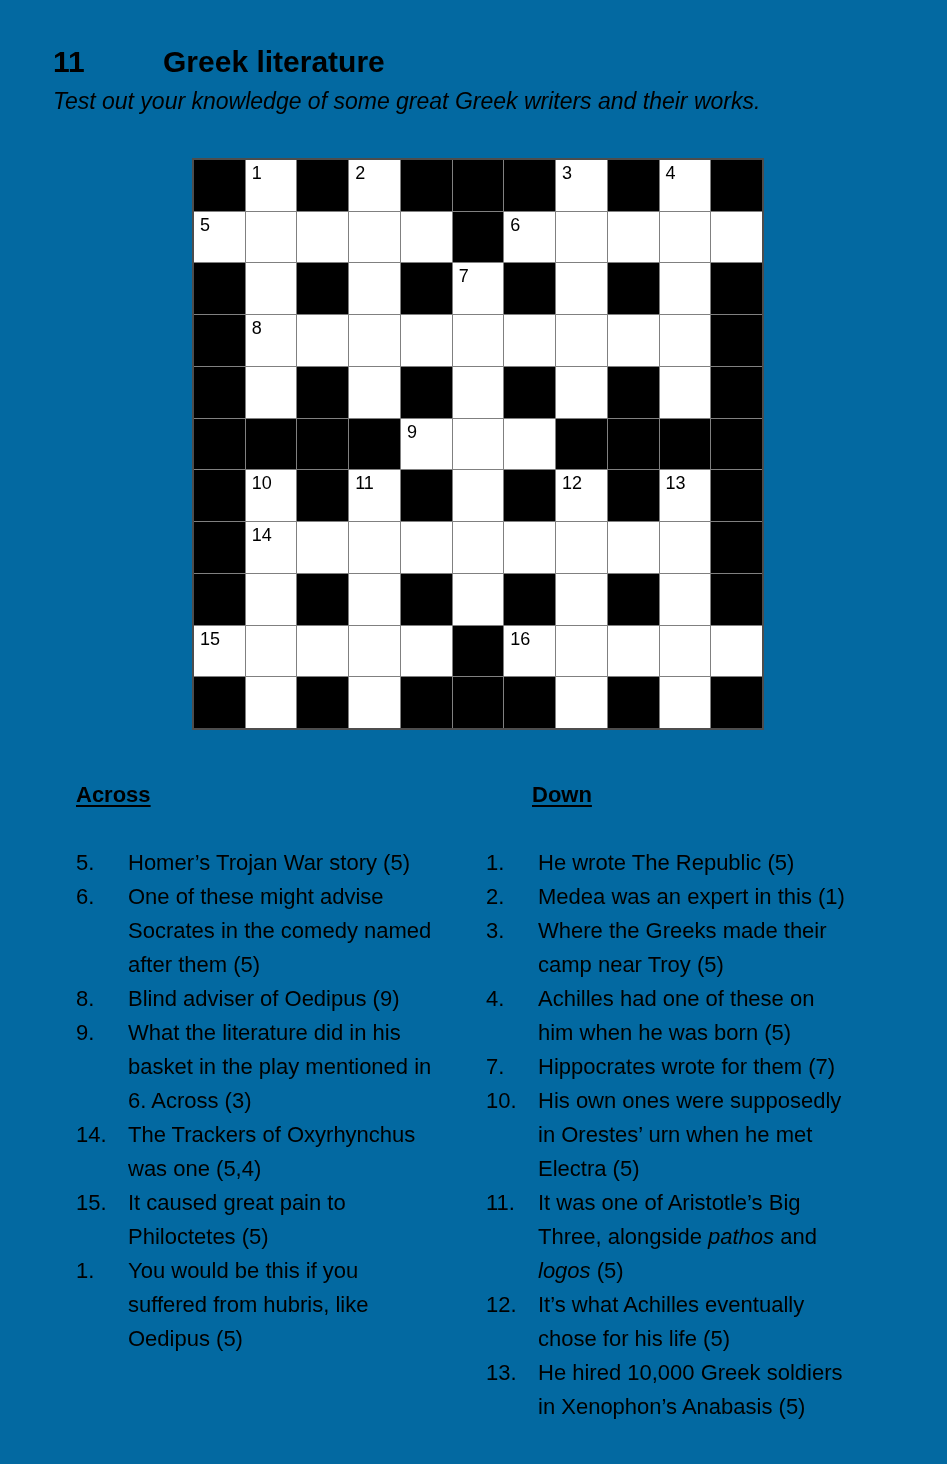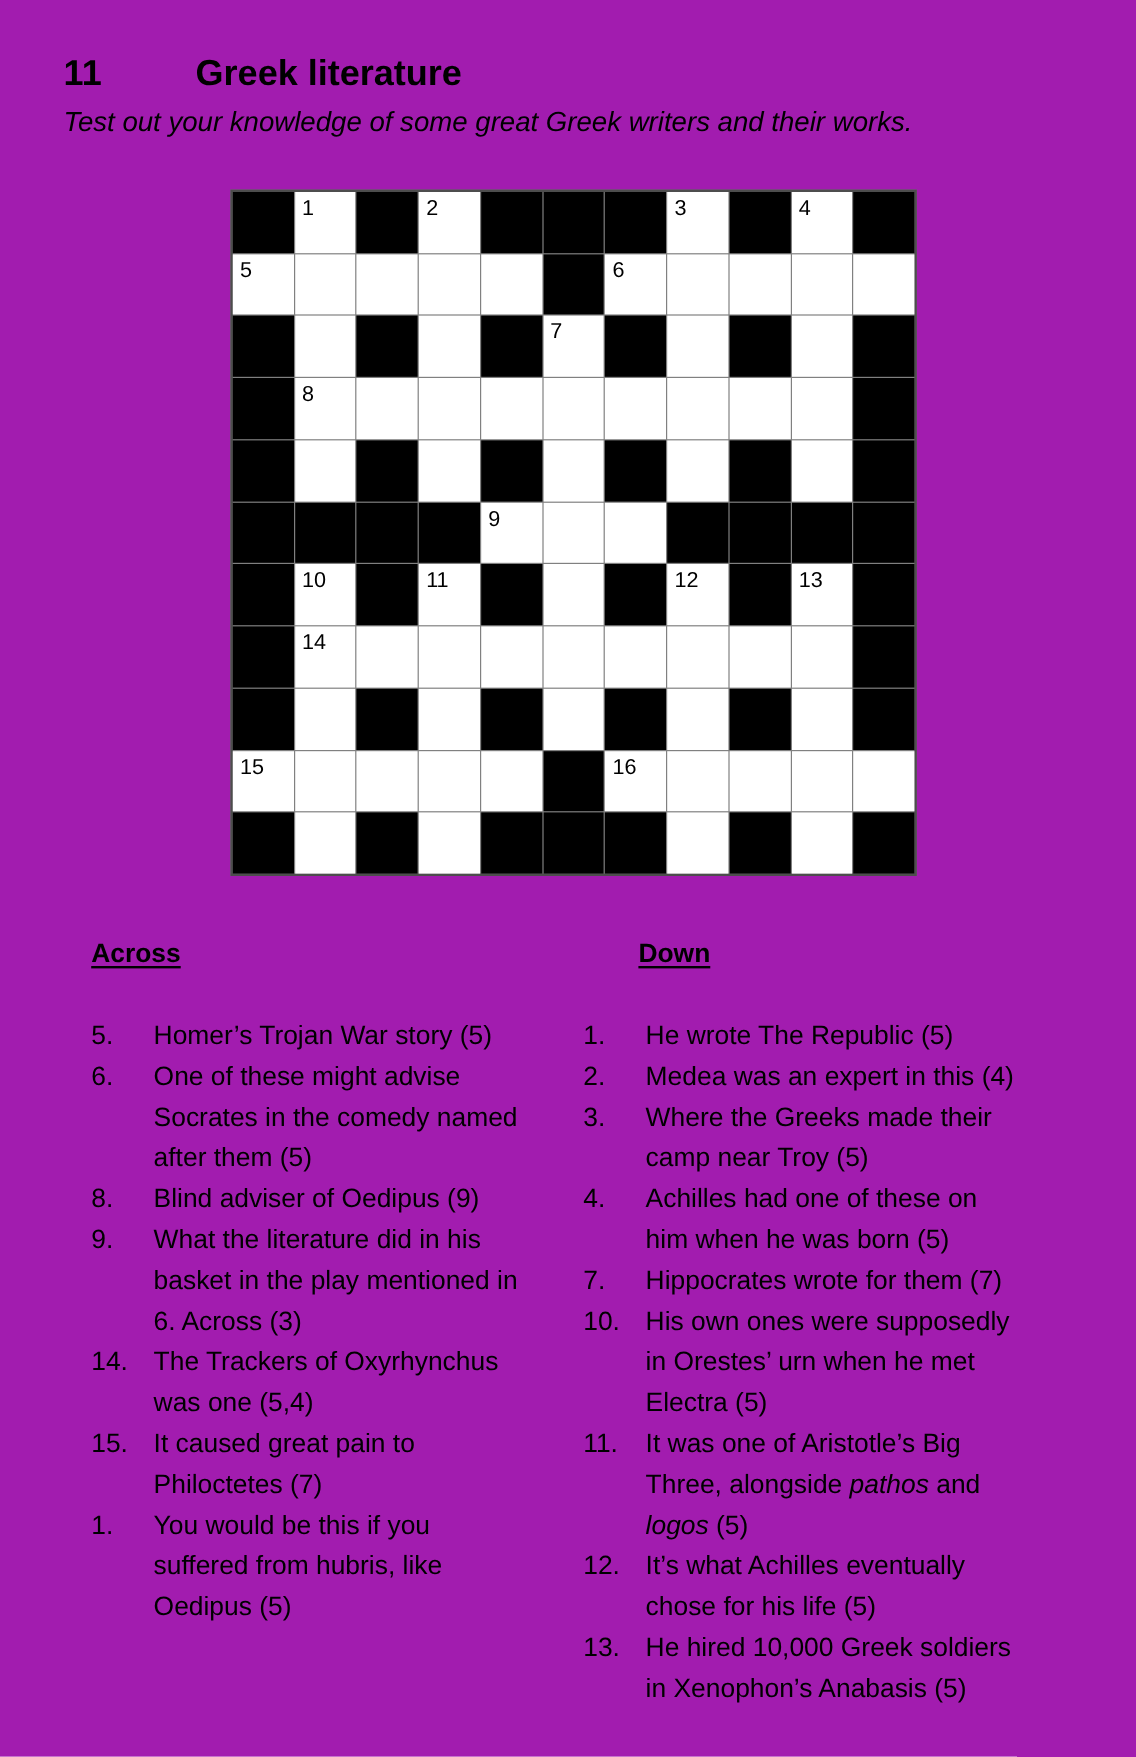--- a/index.html
+++ b/index.html
@@ -1,20 +1,20 @@
 <!DOCTYPE html>
 <html><head>
 <meta charset="utf-8">
 <style>
   html, body { margin: 0; padding: 0; background: #ffffff; }
   .page {
     position: relative;
     width: 947px;
     height: 1464px;
-    background: #a21caf;
+    background: #0369a1;
     font-family: "Liberation Sans", sans-serif;
     color: #000000;
     overflow: hidden;
   }
 
   
   .title-row {
     position: absolute;
     left: 53px;
     top: 44px;
@@ -284,21 +284,21 @@
           <div class="clue-num">14.</div>
           <div class="clue-text">
             <div class="clue-line"><span>The Trackers of Oxyrhynchus</span></div>
             <div class="clue-line"><span>was one (5,4)</span></div>
           </div>
         </div>
         <div class="clue">
           <div class="clue-num">15.</div>
           <div class="clue-text">
             <div class="clue-line"><span>It caused great pain to</span></div>
-            <div class="clue-line"><span>Philoctetes (7)</span></div>
+            <div class="clue-line"><span>Philoctetes (5)</span></div>
           </div>
         </div>
         <div class="clue">
           <div class="clue-num">1.</div>
           <div class="clue-text">
             <div class="clue-line"><span>You would be this if you</span></div>
             <div class="clue-line"><span>suffered from hubris, like</span></div>
             <div class="clue-line"><span>Oedipus (5)</span></div>
           </div>
         </div>
@@ -310,21 +310,21 @@
     <div id="down-list">
         <div class="clue">
           <div class="clue-num">1.</div>
           <div class="clue-text">
             <div class="clue-line"><span>He wrote The Republic (5)</span></div>
           </div>
         </div>
         <div class="clue">
           <div class="clue-num">2.</div>
           <div class="clue-text">
-            <div class="clue-line"><span>Medea was an expert in this (4)</span></div>
+            <div class="clue-line"><span>Medea was an expert in this (1)</span></div>
           </div>
         </div>
         <div class="clue">
           <div class="clue-num">3.</div>
           <div class="clue-text">
             <div class="clue-line"><span>Where the Greeks made their</span></div>
             <div class="clue-line"><span>camp near Troy (5)</span></div>
           </div>
         </div>
         <div class="clue">

